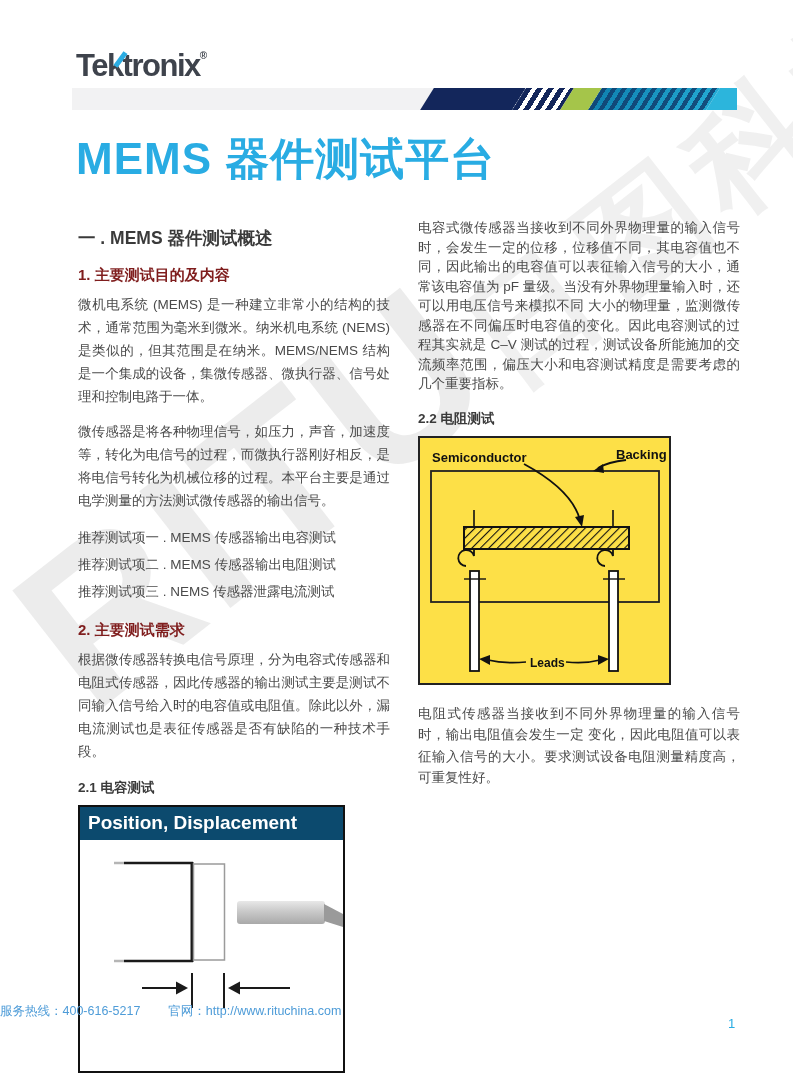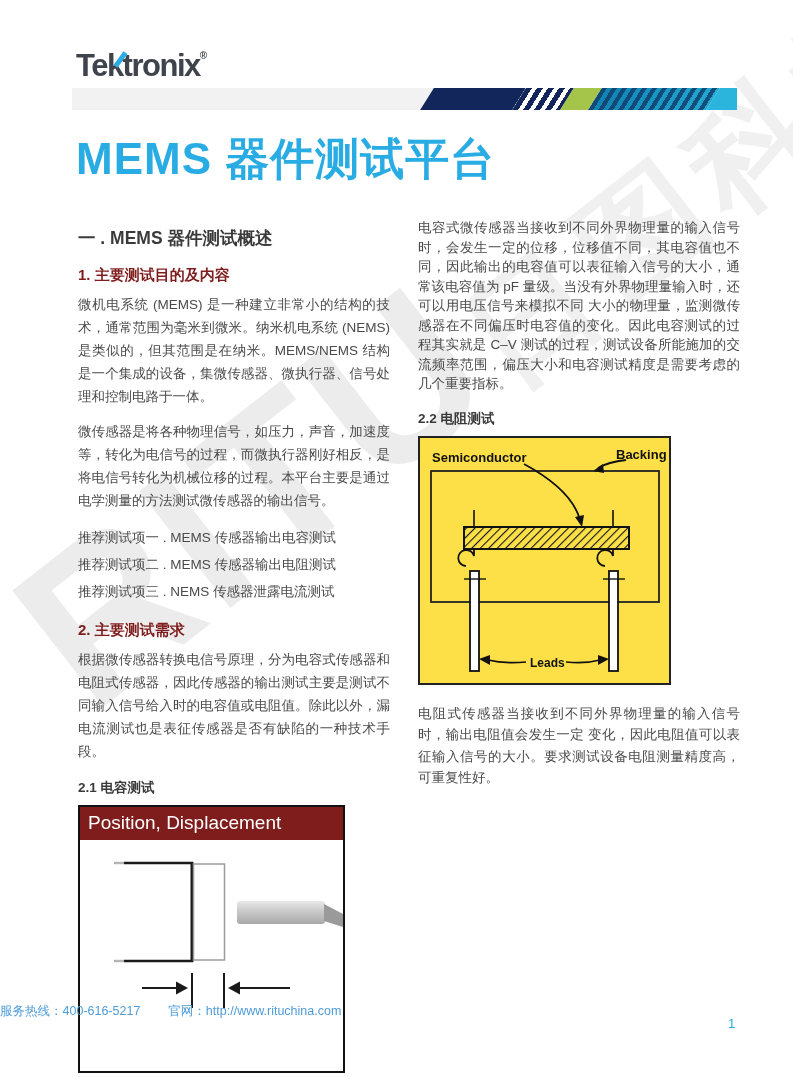--- a/index.html
+++ b/index.html
@@ -43,21 +43,21 @@
   h2.sec{font-size:17.5px;font-weight:bold;color:#3a3a3a;margin:4px 0 10px 0;}
   h3.sub{font-size:15px;font-weight:bold;color:#7f1d1d;margin:16px 0 8px 0;}
   h4.minor{font-size:13.5px;font-weight:bold;color:#3a3a3a;margin:16px 0 8px 0;}
   p.body{font-size:13.5px;line-height:23px;margin:0 0 12px 0;text-align:justify;color:#4a4a4a;}
   p.body-tight{font-size:13.5px;line-height:19.5px;margin:0 0 10px 0;text-align:justify;color:#4a4a4a;}
   p.body-mid{font-size:13.5px;line-height:21.5px;margin:18px 0 10px 0;text-align:justify;color:#4a4a4a;}
   .rec-item{font-size:13.5px;line-height:27px;color:#4a4a4a;}
 
   
   .fig1{width:263px;border:2px solid #111;margin-top:6px;background:#fff;}
-  .fig1-header{background:#7f1d1d;color:#fff;font-size:19px;font-weight:normal;padding:5px 8px 6px 8px;
+  .fig1-header{background:#0c4a6e;color:#fff;font-size:19px;font-weight:bold;padding:5px 8px 6px 8px;
                letter-spacing:0;}
   
   .fig2{width:249px;border:2px solid #222;margin:8px 0 14px 0;background:#fde047;}
 
   
   .footer{position:absolute;left:0;top:1003px;width:100%;text-align:left;font-size:12.5px;
           color:#4e9cd8;}
   .footer .gap{display:inline-block;width:28px;}
   .page-num{position:absolute;left:728px;top:1016px;font-size:13px;color:#29ace3;}
 </style>

